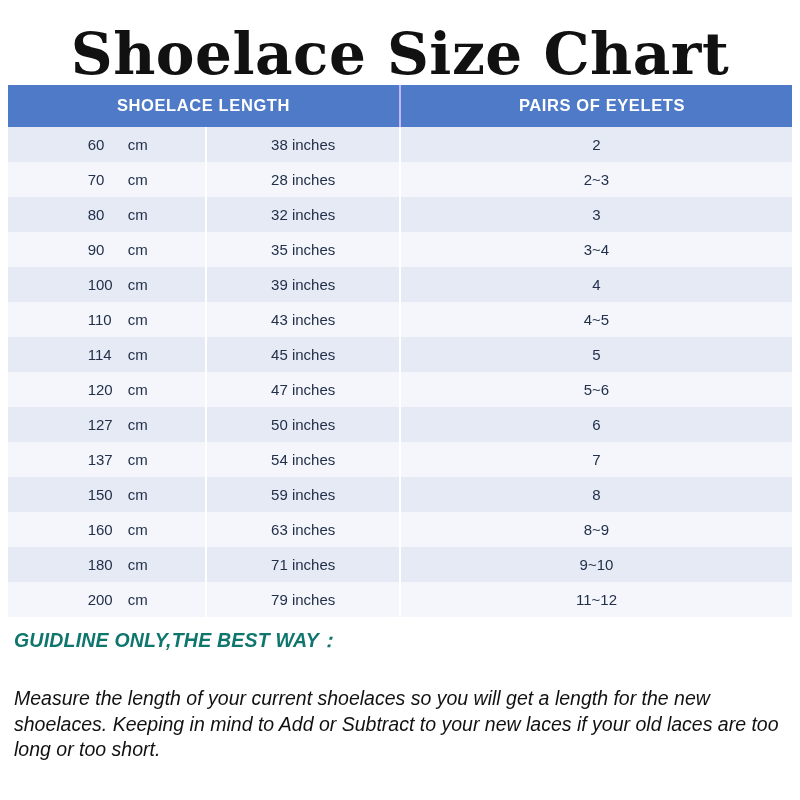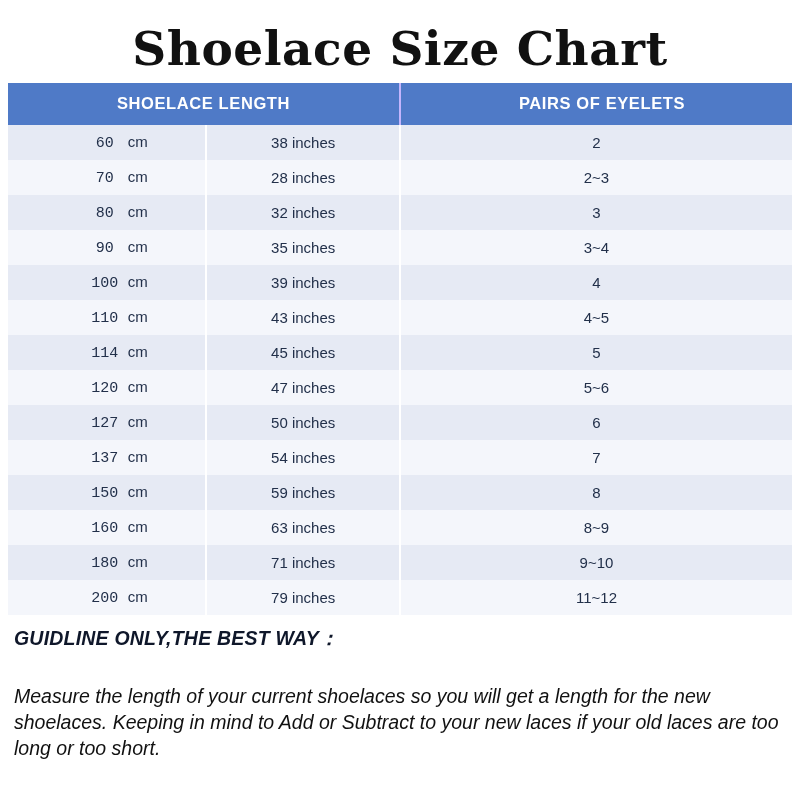--- a/index.html
+++ b/index.html
@@ -12,25 +12,24 @@
   #page {
     width: 800px; height: 800px;
     position: relative;
     background: #ffffff;
     overflow: hidden;
   }
   .title {
     text-align: center;
     font-family: "DejaVu Serif", serif;
     font-weight: bold;
-    font-size: 47px;
+    font-size: 58px;
     letter-spacing: 0.5px;
     color: #111111;
     padding-top: 24px;
-    padding-bottom: 10px;
     line-height: 1.05;
   }
   table.chart {
     width: 784px;
     margin: 0 8px;
     border-collapse: collapse;
     table-layout: fixed;
   }
   table.chart thead th {
     background: #4f7ac7;
@@ -60,32 +59,31 @@
   col.c2 { width: 50%; }
   .cm-cell {
     display: inline-block;
     min-width: 74px;
     text-align: left;
     padding-left: 22px;
   }
   .cm-num {
     display: inline-block;
     width: 34px;
-    text-align: center;
-    font-family: Liberation Mono, monospace;
+    text-align: left;
   }
   .cm-unit { padding-left: 6px; }
   .footer {
     padding: 10px 14px 0 14px;
   }
   .footer .head {
     font-weight: bold;
     font-style: italic;
     font-size: 19.5px;
-    color: #0f172a;
+    color: #0f766e;
     letter-spacing: 0.2px;
     margin-bottom: 2px;
   }
   .footer .body {
     font-style: italic;
     font-size: 19.5px;
     color: #111111;
     line-height: 1.32;
     margin-top: 32px;
   }

